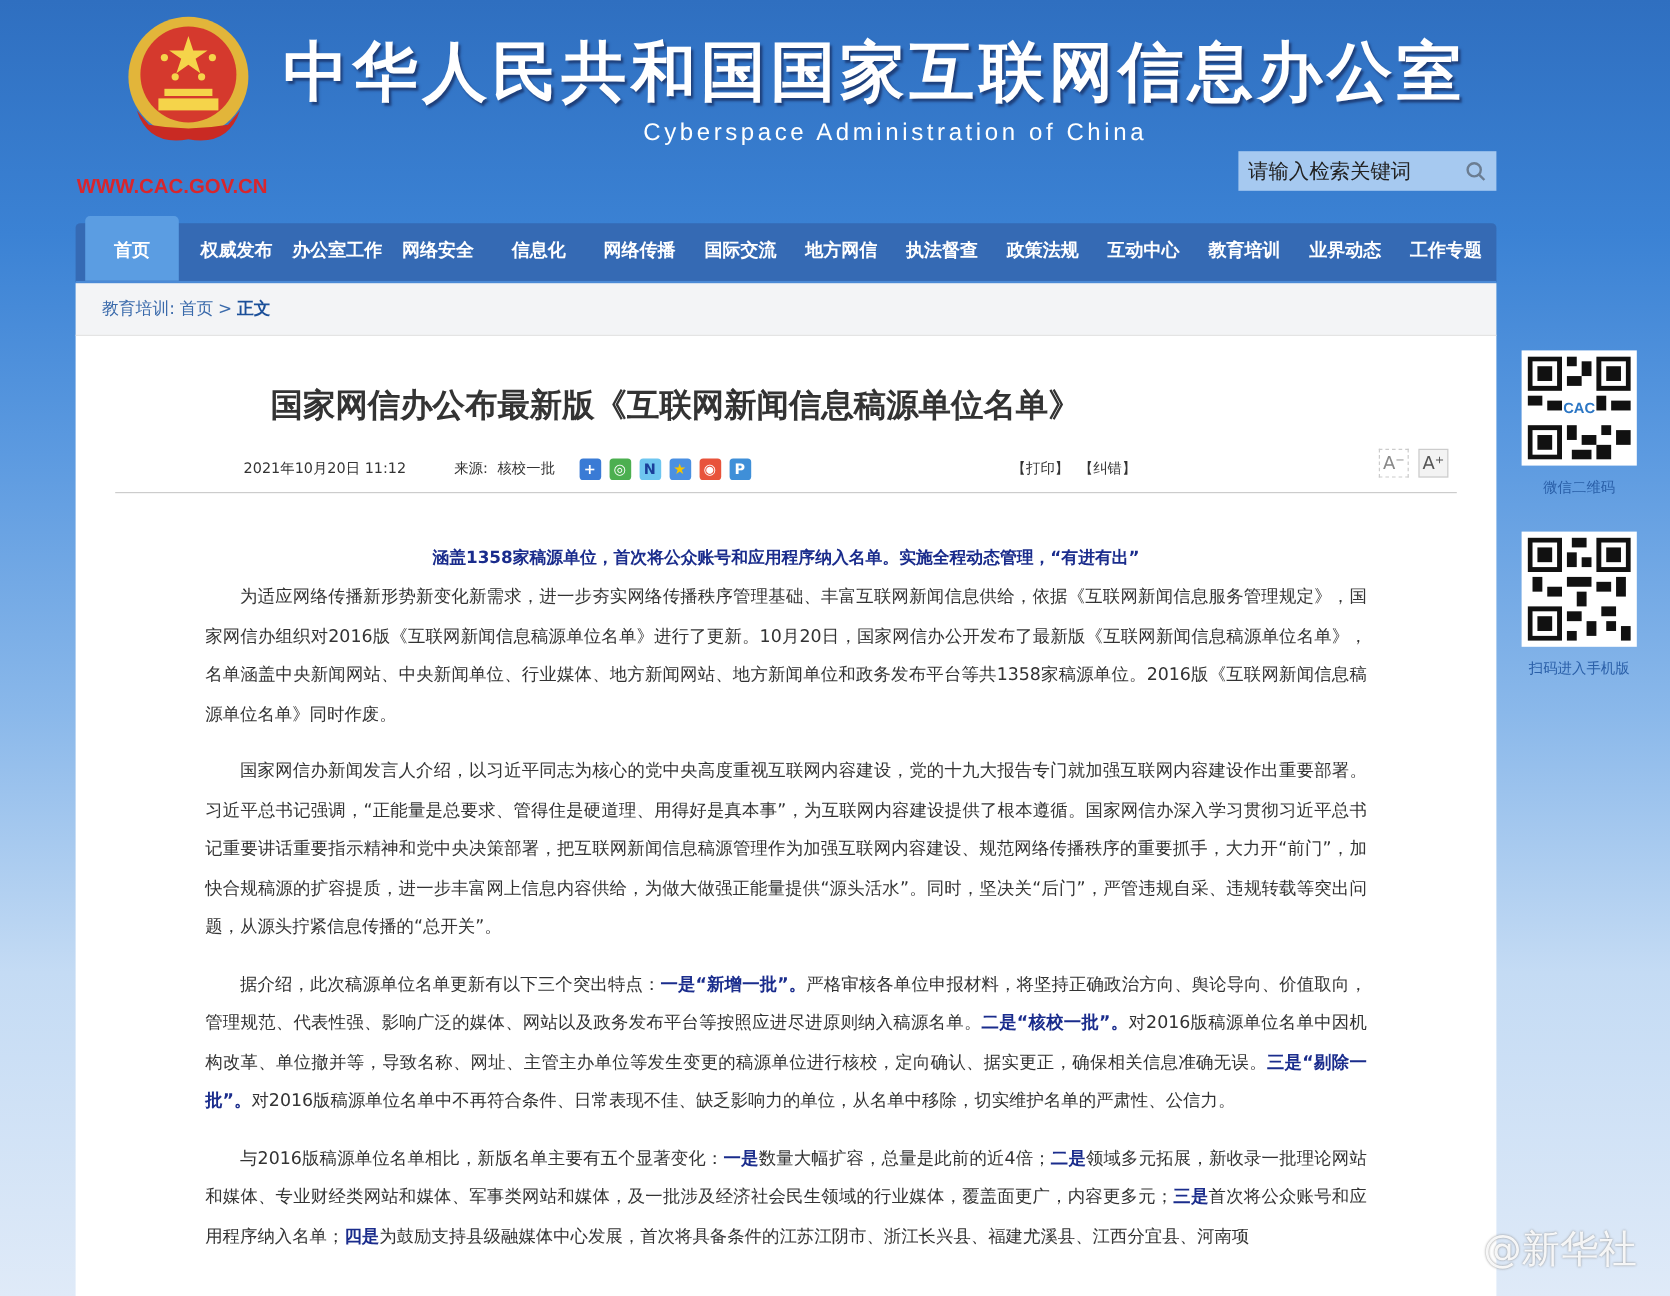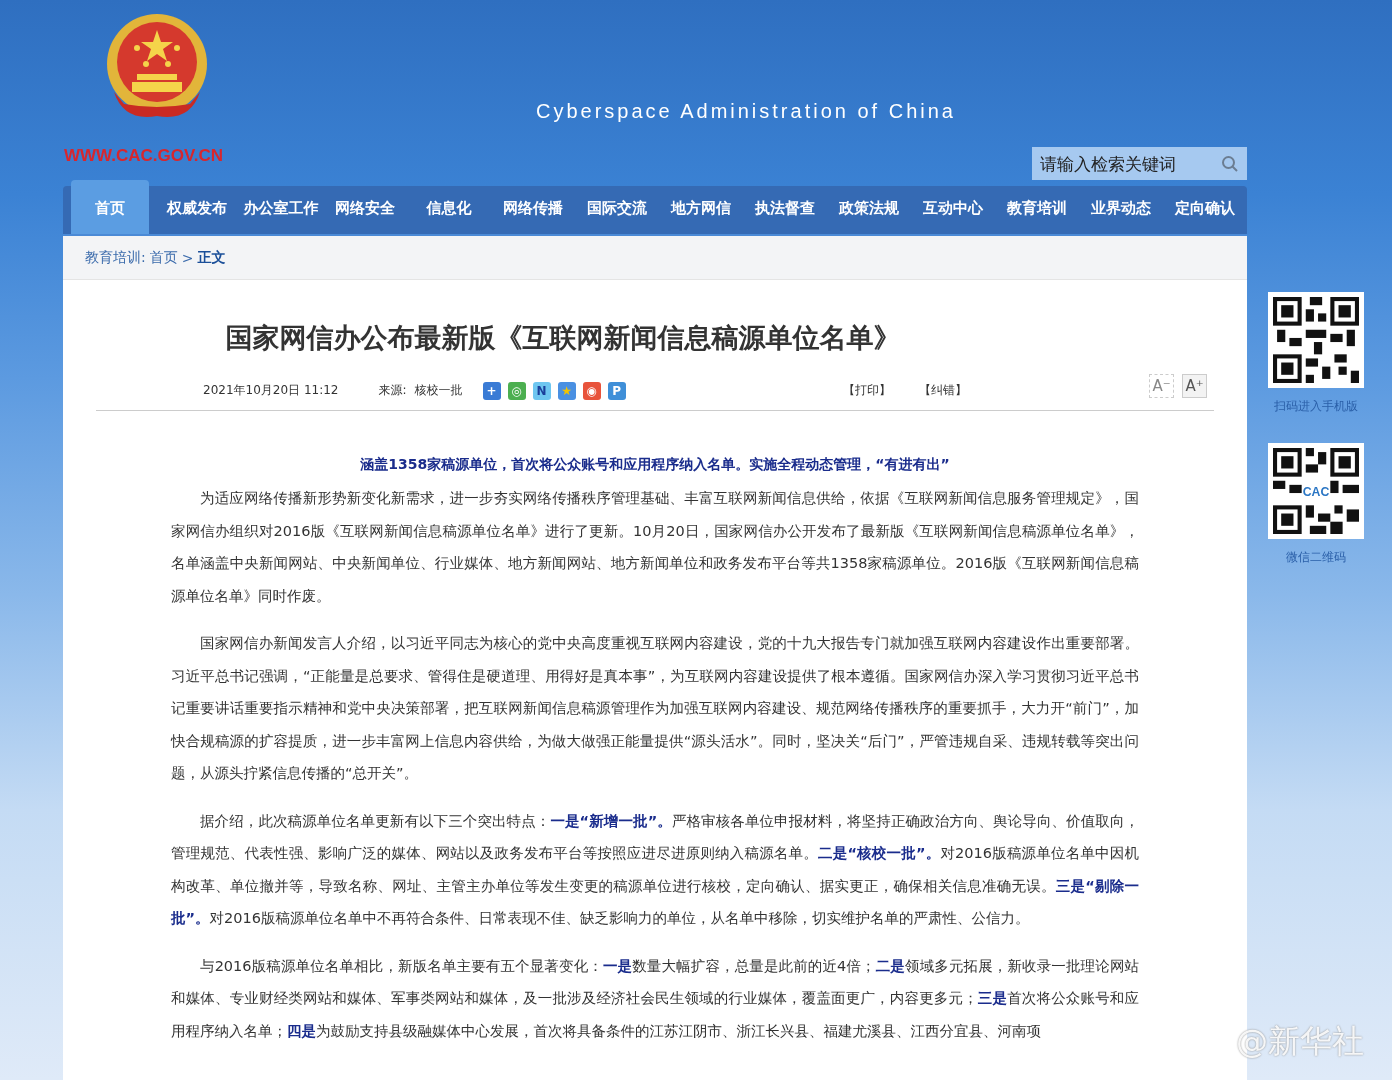--- a/index.html
+++ b/index.html
@@ -19,21 +19,21 @@
   }
   .site-subtitle {
     position: absolute; left: 536px; top: 100px;
     font-family: "Liberation Sans", sans-serif; font-size: 20px; letter-spacing: 3px; color: #ffffff;
   }
   .site-url {
     position: absolute; left: 64px; top: 146px;
     font-family: "Liberation Sans", sans-serif; font-weight: bold; font-size: 17px; color: #d8262d;
   }
   .search-box {
-    position: absolute; left: 1032px; top: 147px; width: 215px; height: 33px;
+    position: absolute; left: 1032px; top: 126px; width: 215px; height: 33px;
     background: #a6c9f0; display: flex; align-items: center; justify-content: space-between; padding: 0 8px;
   }
   .search-input {
     border: none; background: transparent; outline: none; font-size: 17px; color: #222;
     width: 170px; font-family: "DejaVu Sans", sans-serif;
   }
   .search-input::placeholder { color: #222; }
   .nav {
     position: absolute; left: 63px; top: 186px; width: 1184px; height: 50px;
     background: #356ab4; border-radius: 4px 4px 0 0; display: flex; align-items: center;
@@ -59,21 +59,21 @@
     font-size: 27px; color: #333;
   }
   .meta {
     position: absolute; left: 140px; top: 102px; font-size: 12px; color: #333;
     display: flex; align-items: flex-start;
   }
   .meta .source-label { margin-left: 40px; }
   .meta .source { margin-left: 8px; }
   .share { display: flex; margin-left: 20px; gap: 7px; }
   .share-btn { width: 18px; height: 18px; border-radius: 3px; display: flex; align-items: center; justify-content: center; color: #fff; font-size: 12px; font-weight: bold; cursor: pointer; }
-  .tools { position: absolute; left: 780px; top: 102px; font-size: 12px; color: #333; display: flex; gap: 28px; }
+  .tools { position: absolute; left: 780px; top: 102px; font-size: 12px; color: #333; display: flex; gap: 8px; }
   .tools span { cursor: pointer; }
   .fontsize { position: absolute; left: 1086px; top: 94px; display: flex; gap: 8px; }
   .fs-btn { width: 25px; height: 24px; font-size: 15px; color: #888; display: flex; align-items: center; justify-content: center; cursor: pointer; }
   .fs-dec { border: 1px dashed #ccc; }
   .fs-inc { border: 1px solid #ccc; background: #f3f3f3; color: #555; }
   .divider { position: absolute; left: 33px; top: 130px; width: 1118px; height: 1px; background: #ccc; }
   .lead {
     position: absolute; left: 0; top: 160px; width: 1184px; text-align: center;
     font-size: 14px; font-weight: bold; color: #1a2c8c; margin-top: 16px;
   }
@@ -98,20 +98,21 @@
     <ellipse cx="53" cy="50" rx="40" ry="40" fill="#d5392d"></ellipse>
     <polygon points="53,18 57,30 69,30 59,37 63,49 53,42 43,49 47,37 37,30 49,30" fill="#f5d44a"></polygon>
     <circle cx="33" cy="36" r="3" fill="#f5d44a"></circle>
       <circle cx="73" cy="36" r="3" fill="#f5d44a"></circle>
     <circle cx="42" cy="52" r="3" fill="#f5d44a"></circle>
       <circle cx="64" cy="52" r="3" fill="#f5d44a"></circle>
     <rect x="33" y="62" width="40" height="6" fill="#f5d44a"></rect>
     <rect x="28" y="70" width="50" height="10" fill="#f5d44a"></rect>
     <path d="M10 80 Q20 110 53 104 Q86 110 96 80 L86 92 Q53 98 20 92 Z" fill="#c92a23"></path>
   </svg>
+  <div class="site-title">中华人民共和国国家互联网信息办公室</div>
   <div class="site-subtitle">Cyberspace Administration of China</div>
   <div class="site-url">WWW.CAC.GOV.CN</div>
   <div class="search-box">
     <input class="search-input" placeholder="请输入检索关键词" style="">
     <svg width="18" height="18" viewBox="0 0 18 18">
       <circle cx="7.5" cy="7.5" r="5.5" stroke="#6b7d92" stroke-width="2" fill="none"></circle>
       <line x1="11.5" y1="11.5" x2="16" y2="16" stroke="#6b7d92" stroke-width="2"></line>
     </svg>
   </div>
 </div>
@@ -123,21 +124,21 @@
   <div class="nav-item" style="width:84px">网络安全</div>
   <div class="nav-item" style="width:84px">信息化</div>
   <div class="nav-item" style="width:84px">网络传播</div>
   <div class="nav-item" style="width:84px">国际交流</div>
   <div class="nav-item" style="width:84px">地方网信</div>
   <div class="nav-item" style="width:84px">执法督查</div>
   <div class="nav-item" style="width:84px">政策法规</div>
   <div class="nav-item" style="width:84px">互动中心</div>
   <div class="nav-item" style="width:84px">教育培训</div>
   <div class="nav-item" style="width:84px">业界动态</div>
-  <div class="nav-item" style="width:84px">定向确认</div>
+  <div class="nav-item" style="width:84px">工作专题</div>
 </div>
 
 <div class="breadcrumb-bar">
   <span>教育培训:</span>
   <span>首页</span>
   <span>&gt;</span>
   <span class="current">正文</span>
 </div>
 
 <div class="content">
@@ -167,20 +168,52 @@
   <div class="lead">涵盖1358家稿源单位，首次将公众账号和应用程序纳入名单。实施全程动态管理，“有进有出”</div>
   <div class="body">
     <p>为适应网络传播新形势新变化新需求，进一步夯实网络传播秩序管理基础、丰富互联网新闻信息供给，依据《互联网新闻信息服务管理规定》，国家网信办组织对2016版《互联网新闻信息稿源单位名单》进行了更新。10月20日，国家网信办公开发布了最新版《互联网新闻信息稿源单位名单》，名单涵盖中央新闻网站、中央新闻单位、行业媒体、地方新闻网站、地方新闻单位和政务发布平台等共1358家稿源单位。2016版《互联网新闻信息稿源单位名单》同时作废。</p>
     <p>国家网信办新闻发言人介绍，以习近平同志为核心的党中央高度重视互联网内容建设，党的十九大报告专门就加强互联网内容建设作出重要部署。习近平总书记强调，“正能量是总要求、管得住是硬道理、用得好是真本事”，为互联网内容建设提供了根本遵循。国家网信办深入学习贯彻习近平总书记重要讲话重要指示精神和党中央决策部署，把互联网新闻信息稿源管理作为加强互联网内容建设、规范网络传播秩序的重要抓手，大力开“前门”，加快合规稿源的扩容提质，进一步丰富网上信息内容供给，为做大做强正能量提供“源头活水”。同时，坚决关“后门”，严管违规自采、违规转载等突出问题，从源头拧紧信息传播的“总开关”。</p>
     <p><span>据介绍，此次稿源单位名单更新有以下三个突出特点：</span><span class="hl">一是“新增一批”。</span><span>严格审核各单位申报材料，将坚持正确政治方向、舆论导向、价值取向，管理规范、代表性强、影响广泛的媒体、网站以及政务发布平台等按照应进尽进原则纳入稿源名单。</span><span class="hl">二是“核校一批”。</span><span>对2016版稿源单位名单中因机构改革、单位撤并等，导致名称、网址、主管主办单位等发生变更的稿源单位进行核校，定向确认、据实更正，确保相关信息准确无误。</span><span class="hl">三是“剔除一批”。</span><span>对2016版稿源单位名单中不再符合条件、日常表现不佳、缺乏影响力的单位，从名单中移除，切实维护名单的严肃性、公信力。</span></p>
     <p><span>与2016版稿源单位名单相比，新版名单主要有五个显著变化：</span><span class="hl">一是</span><span>数量大幅扩容，总量是此前的近4倍；</span><span class="hl">二是</span><span>领域多元拓展，新收录一批理论网站和媒体、专业财经类网站和媒体、军事类网站和媒体，及一批涉及经济社会民生领域的行业媒体，覆盖面更广，内容更多元；</span><span class="hl">三是</span><span>首次将公众账号和应用程序纳入名单；</span><span class="hl">四是</span><span>为鼓励支持县级融媒体中心发展，首次将具备条件的江苏江阴市、浙江长兴县、福建尤溪县、江西分宜县、河南项</span></p>
   </div>
 </div>
 
 <div class="qr-panel">
+  <div class="qr-block">
+    <svg class="qr" viewBox="0 0 21 21">
+      <rect width="21" height="21" fill="#fff"></rect>
+      <g fill="#111">
+        <rect x="0" y="0" width="7" height="7"></rect>
+          <rect x="1" y="1" width="5" height="5" fill="#fff"></rect>
+          <rect x="2" y="2" width="3" height="3"></rect>
+        <rect x="14" y="0" width="7" height="7"></rect>
+          <rect x="15" y="1" width="5" height="5" fill="#fff"></rect>
+          <rect x="16" y="2" width="3" height="3"></rect>
+        <rect x="0" y="14" width="7" height="7"></rect>
+          <rect x="1" y="15" width="5" height="5" fill="#fff"></rect>
+          <rect x="2" y="16" width="3" height="3"></rect>
+        <rect x="8" y="0" width="2" height="2"></rect>
+          <rect x="11" y="1" width="2" height="3"></rect>
+          <rect x="8" y="4" width="3" height="2"></rect>
+        <rect x="0" y="8" width="3" height="2"></rect>
+          <rect x="4" y="9" width="3" height="2"></rect>
+          <rect x="14" y="8" width="2" height="3"></rect>
+        <rect x="17" y="9" width="4" height="2"></rect>
+          <rect x="8" y="14" width="2" height="3"></rect>
+          <rect x="11" y="16" width="3" height="2"></rect>
+        <rect x="15" y="14" width="2" height="2"></rect>
+          <rect x="18" y="15" width="3" height="3"></rect>
+          <rect x="14" y="18" width="3" height="3"></rect>
+        <rect x="9" y="19" width="4" height="2"></rect>
+      </g>
+      <rect x="7.5" y="8" width="6" height="5" fill="#fff"></rect>
+      <text x="10.5" y="11.6" font-size="3" fill="#2b76c4" text-anchor="middle" font-family="Liberation Sans, sans-serif" font-weight="bold">CAC</text>
+    </svg>
+    <div class="qr-label">微信二维码</div>
+  </div>
   <div class="qr-block">
     <svg class="qr" viewBox="0 0 21 21">
       <rect width="21" height="21" fill="#fff"></rect>
       <g fill="#111">
         <rect x="0" y="0" width="7" height="7"></rect>
           <rect x="1" y="1" width="5" height="5" fill="#fff"></rect>
           <rect x="2" y="2" width="3" height="3"></rect>
         <rect x="14" y="0" width="7" height="7"></rect>
           <rect x="15" y="1" width="5" height="5" fill="#fff"></rect>
           <rect x="16" y="2" width="3" height="3"></rect>
@@ -199,52 +232,20 @@
         <rect x="8" y="15" width="3" height="2"></rect>
           <rect x="12" y="17" width="2" height="3"></rect>
           <rect x="15" y="14" width="3" height="2"></rect>
         <rect x="16" y="17" width="2" height="2"></rect>
           <rect x="19" y="18" width="2" height="3"></rect>
           <rect x="8" y="19" width="2" height="2"></rect>
       </g>
     </svg>
     <div class="qr-label">扫码进入手机版</div>
   </div>
-  <div class="qr-block">
-    <svg class="qr" viewBox="0 0 21 21">
-      <rect width="21" height="21" fill="#fff"></rect>
-      <g fill="#111">
-        <rect x="0" y="0" width="7" height="7"></rect>
-          <rect x="1" y="1" width="5" height="5" fill="#fff"></rect>
-          <rect x="2" y="2" width="3" height="3"></rect>
-        <rect x="14" y="0" width="7" height="7"></rect>
-          <rect x="15" y="1" width="5" height="5" fill="#fff"></rect>
-          <rect x="16" y="2" width="3" height="3"></rect>
-        <rect x="0" y="14" width="7" height="7"></rect>
-          <rect x="1" y="15" width="5" height="5" fill="#fff"></rect>
-          <rect x="2" y="16" width="3" height="3"></rect>
-        <rect x="8" y="0" width="2" height="2"></rect>
-          <rect x="11" y="1" width="2" height="3"></rect>
-          <rect x="8" y="4" width="3" height="2"></rect>
-        <rect x="0" y="8" width="3" height="2"></rect>
-          <rect x="4" y="9" width="3" height="2"></rect>
-          <rect x="14" y="8" width="2" height="3"></rect>
-        <rect x="17" y="9" width="4" height="2"></rect>
-          <rect x="8" y="14" width="2" height="3"></rect>
-          <rect x="11" y="16" width="3" height="2"></rect>
-        <rect x="15" y="14" width="2" height="2"></rect>
-          <rect x="18" y="15" width="3" height="3"></rect>
-          <rect x="14" y="18" width="3" height="3"></rect>
-        <rect x="9" y="19" width="4" height="2"></rect>
-      </g>
-      <rect x="7.5" y="8" width="6" height="5" fill="#fff"></rect>
-      <text x="10.5" y="11.6" font-size="3" fill="#2b76c4" text-anchor="middle" font-family="Liberation Sans, sans-serif" font-weight="bold">CAC</text>
-    </svg>
-    <div class="qr-label">微信二维码</div>
-  </div>
 </div>
 
 <div class="watermark">
   <svg width="56" height="40" viewBox="0 0 56 40">
     <ellipse cx="24" cy="26" rx="20" ry="12" fill="none" stroke="#fff" stroke-width="2.5"></ellipse>
     <ellipse cx="22" cy="27" rx="8" ry="6" fill="none" stroke="#fff" stroke-width="2"></ellipse>
     <path d="M36 6 A12 12 0 0 1 48 18" fill="none" stroke="#fff" stroke-width="2.5"></path>
     <path d="M36 12 A6 6 0 0 1 42 18" fill="none" stroke="#fff" stroke-width="2.5"></path>
   </svg>
   <span>@新华社</span>

